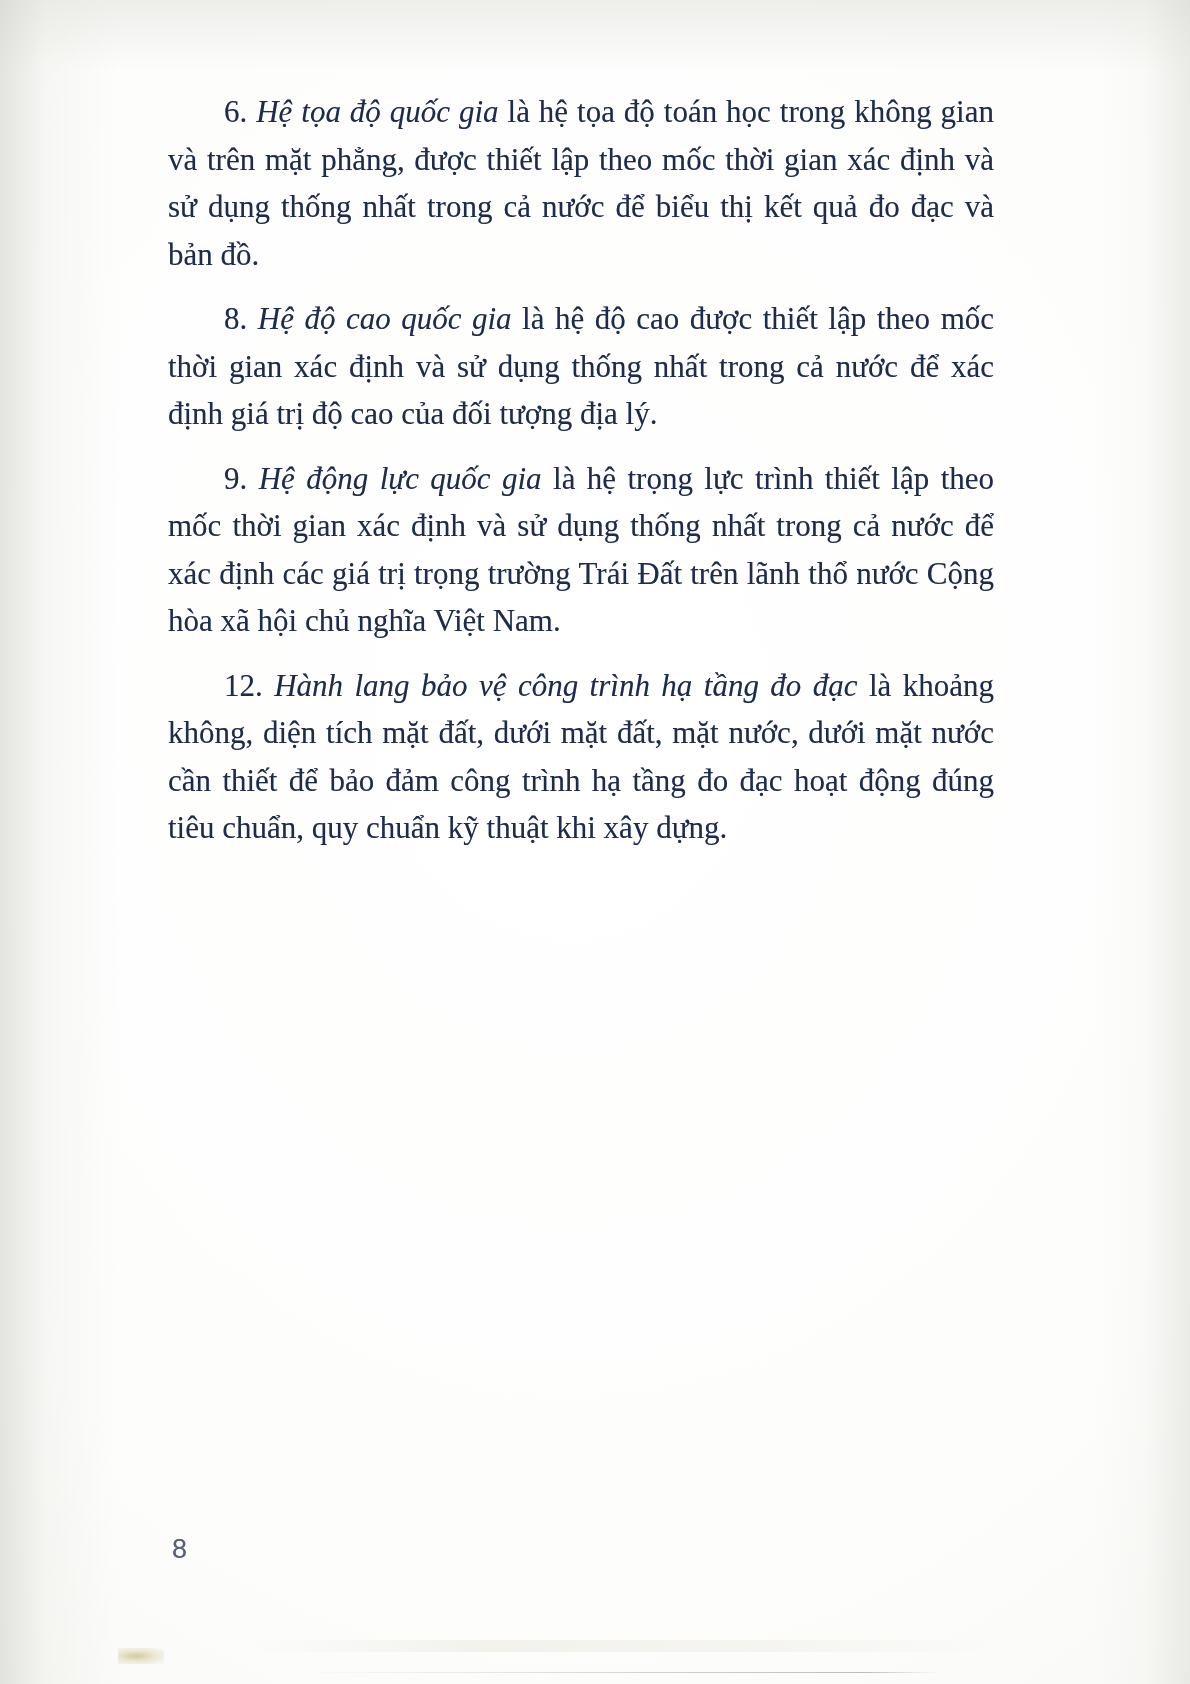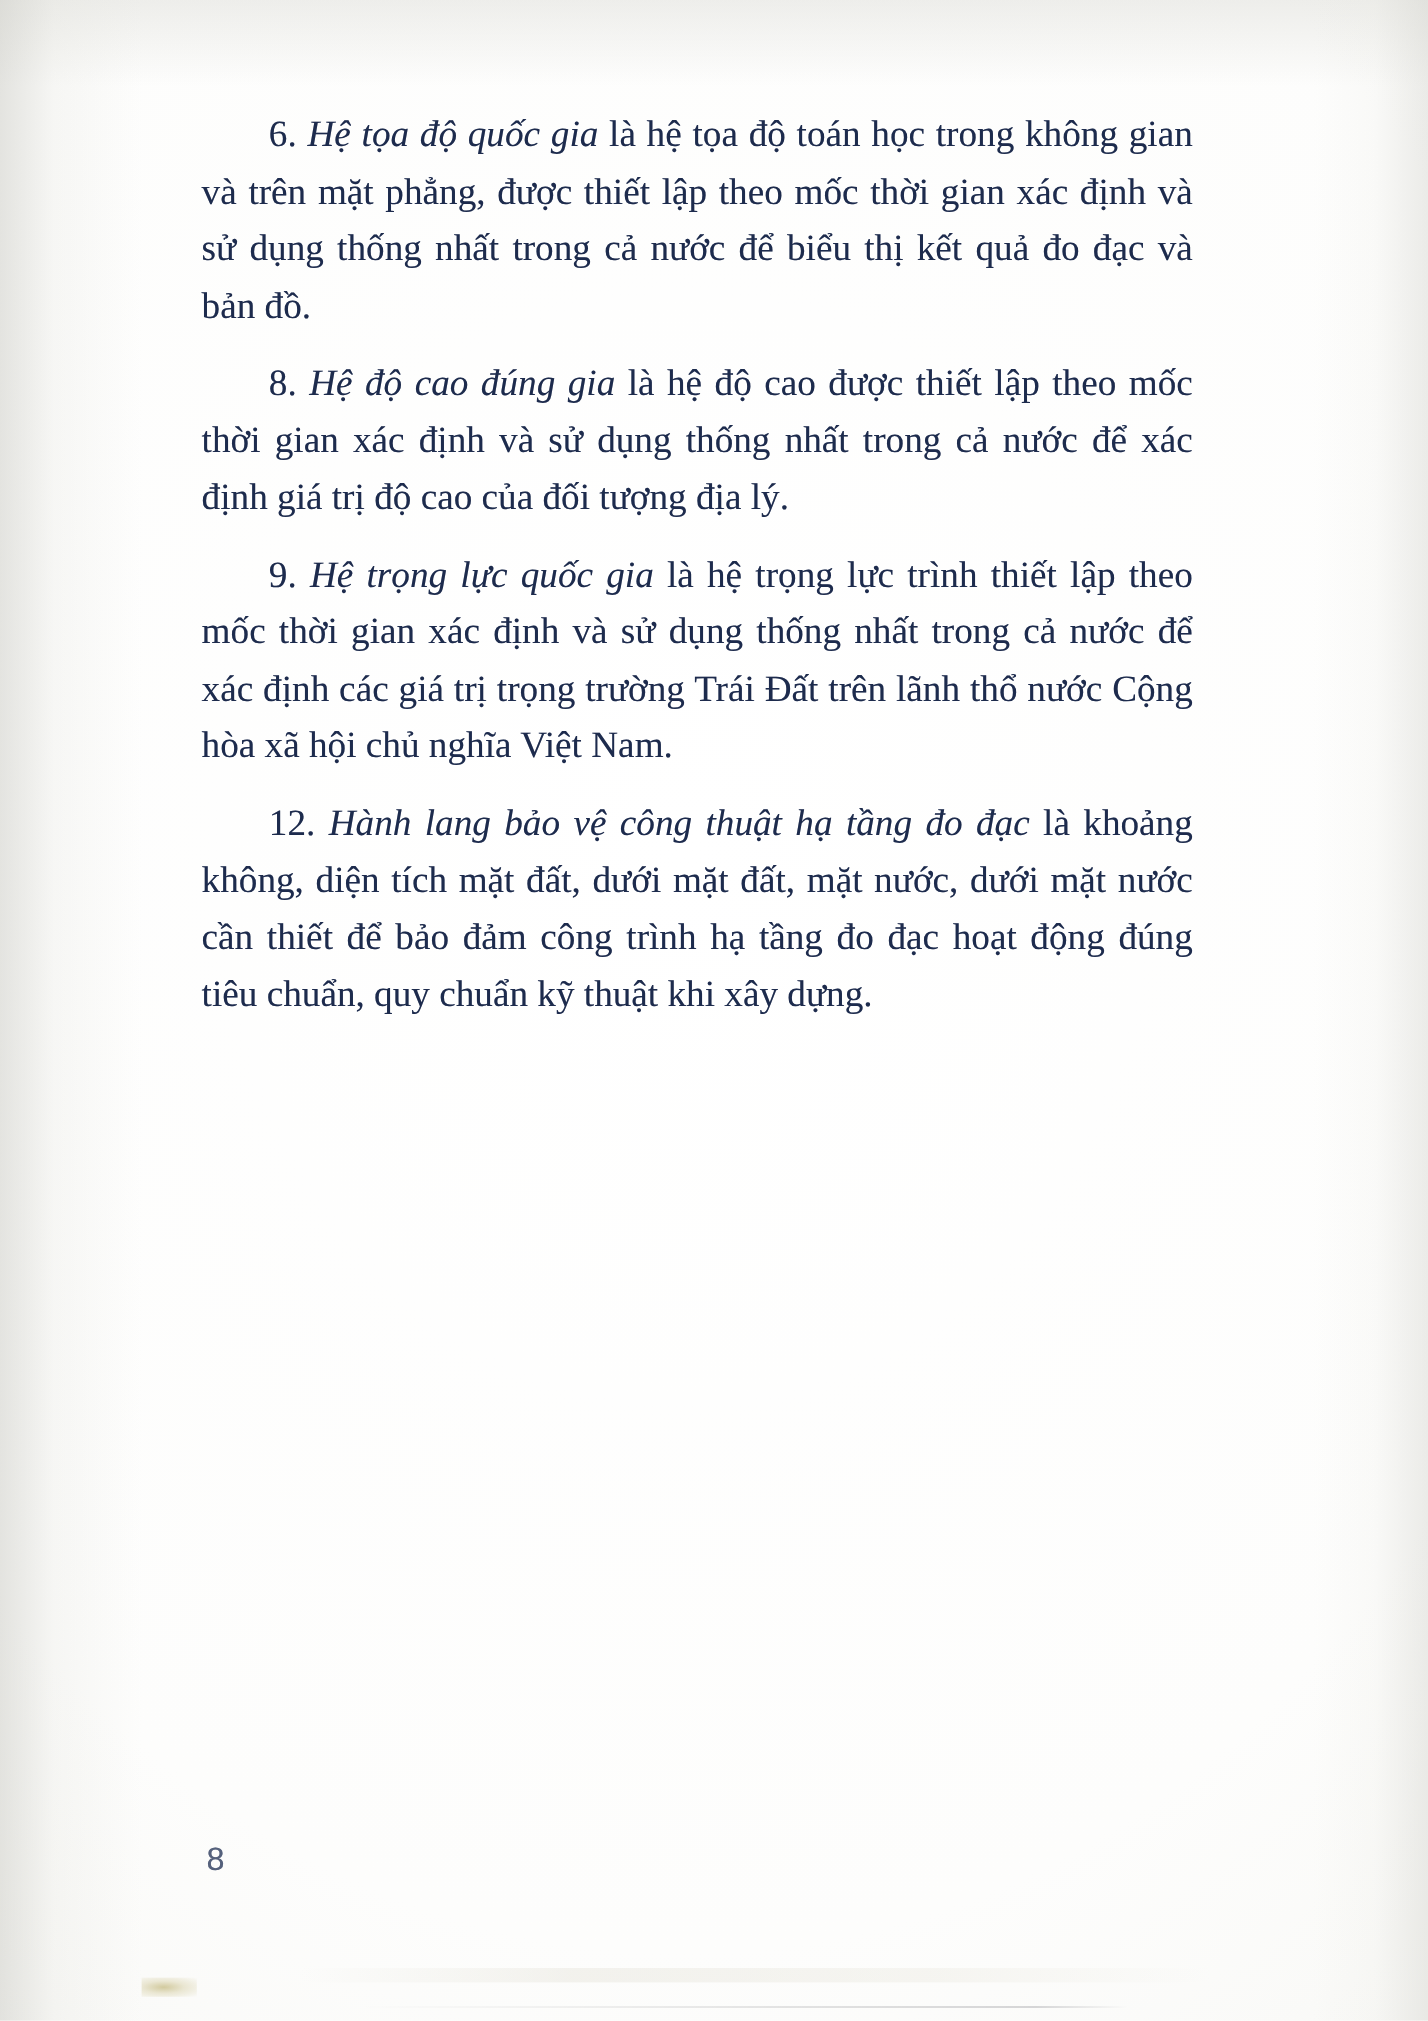--- a/index.html
+++ b/index.html
@@ -130,26 +130,26 @@
   <div id="paper-tint"></div>
   <div id="top-shadow"></div>
   <div id="left-shadow"></div>
   <div id="right-shadow"></div>
 
   <div id="body-text">
 
     <p class="para"><span>6. </span><span class="term">Hệ tọa độ quốc gia</span><span> là hệ tọa độ toán học trong không gian và trên mặt phẳng, được thiết lập theo mốc thời gian xác định và sử dụng thống nhất trong cả nước để biểu thị kết quả đo đạc và bản đồ.</span></p>
 
 
-    <p class="para"><span>8. </span><span class="term">Hệ độ cao đúng gia</span><span> là hệ độ cao được thiết lập theo mốc thời gian xác định và sử dụng thống nhất trong cả nước để xác định giá trị độ cao của đối tượng địa lý.</span></p>
+    <p class="para"><span>8. </span><span class="term">Hệ độ cao quốc gia</span><span> là hệ độ cao được thiết lập theo mốc thời gian xác định và sử dụng thống nhất trong cả nước để xác định giá trị độ cao của đối tượng địa lý.</span></p>
 
-    <p class="para"><span>9. </span><span class="term">Hệ trọng lực quốc gia</span><span> là hệ trọng lực trình thiết lập theo mốc thời gian xác định và sử dụng thống nhất trong cả nước để xác định các giá trị trọng trường Trái Đất trên lãnh thổ nước Cộng hòa xã hội chủ nghĩa Việt Nam.</span></p>
+    <p class="para"><span>9. </span><span class="term">Hệ động lực quốc gia</span><span> là hệ trọng lực trình thiết lập theo mốc thời gian xác định và sử dụng thống nhất trong cả nước để xác định các giá trị trọng trường Trái Đất trên lãnh thổ nước Cộng hòa xã hội chủ nghĩa Việt Nam.</span></p>
 
 
-    <p class="para"><span>12. </span><span class="term">Hành lang bảo vệ công thuật hạ tầng đo đạc</span><span> là khoảng không, diện tích mặt đất, dưới mặt đất, mặt nước, dưới mặt nước cần thiết để bảo đảm công trình hạ tầng đo đạc hoạt động đúng tiêu chuẩn, quy chuẩn kỹ thuật khi xây dựng.</span></p>
+    <p class="para"><span>12. </span><span class="term">Hành lang bảo vệ công trình hạ tầng đo đạc</span><span> là khoảng không, diện tích mặt đất, dưới mặt đất, mặt nước, dưới mặt nước cần thiết để bảo đảm công trình hạ tầng đo đạc hoạt động đúng tiêu chuẩn, quy chuẩn kỹ thuật khi xây dựng.</span></p>
 
 
   </div>
 
   <div id="page-number">8</div>
 
   <div id="scan-band"></div>
   <div id="scan-hairline"></div>
   <div id="scan-artifact"></div>
 

